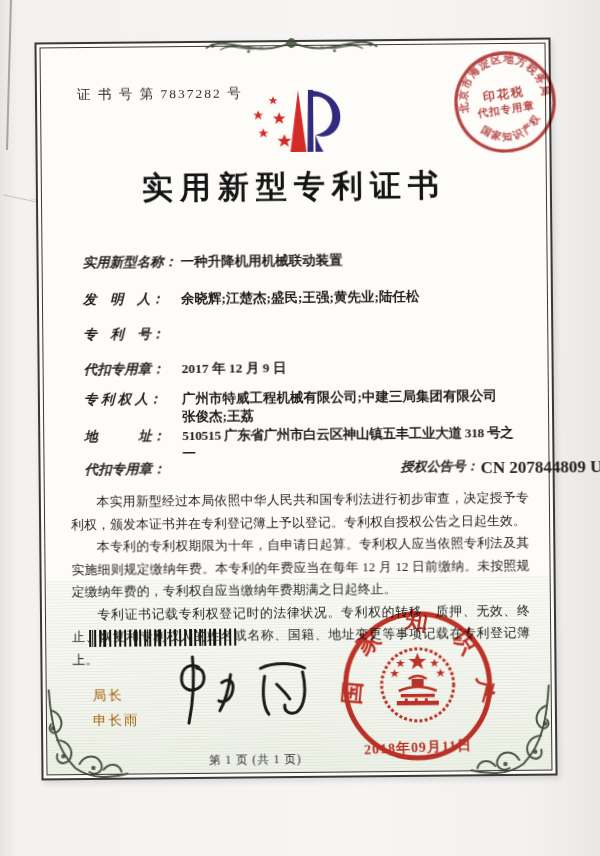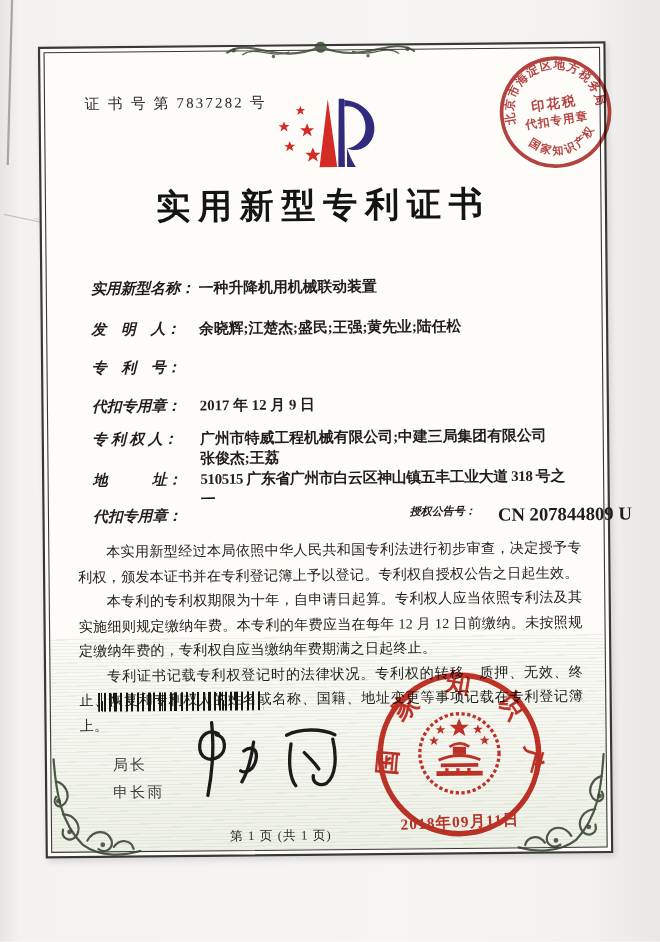--- a/index.html
+++ b/index.html
@@ -34,33 +34,33 @@
     font-size:31px;font-weight:bold;color:#141414;letter-spacing:7px;
   }
   
   .frow{position:absolute;left:44px;right:20px;display:flex;align-items:flex-start;font-size:13.5px;color:#1f1e1c;}
   .flabel{flex:0 0 98px;font-weight:600;white-space:nowrap;font-style:italic;}
   .fval{font-weight:600;line-height:1.32;}
   .r1{top:210px}.r2{top:247px}.r3{top:282px}.r4{top:317px}
   .r5{top:347px}.r6{top:384px}.r7{top:417px}
   .r6 .fval{letter-spacing:-0.3px;}
   .grant-group{position:absolute;left:288px;top:0;display:flex;}
-  .grant-group .flabel{flex:0 0 80px;font-size:10px;}
+  .grant-group .flabel{flex:0 0 80px;font-size:13px;margin-left:28px;}
   .grant-group .fval{font-size:17px;white-space:nowrap;}
   
   .paras{position:absolute;left:30px;right:24px;top:447px;}
   .paras p{margin:0;text-indent:2em;font-size:12.8px;line-height:1.76;color:#24231f;text-align:justify;letter-spacing:.2px;font-weight:500;}
   
   .barcode{
     position:absolute;left:47px;top:586px;width:150px;height:17px;
     background:
       repeating-linear-gradient(90deg,#151512 0 2px,transparent 2px 5px),
       repeating-linear-gradient(90deg,transparent 0 3px,#151512 3px 4px,transparent 4px 11px);
   }
-  .director{position:absolute;left:60px;top:640px;font-size:13.5px;color:#404040;line-height:1.85;letter-spacing:2px;}
+  .director{position:absolute;left:50px;top:640px;font-size:13.5px;color:#a16207;line-height:1.85;letter-spacing:2px;}
   .signature{position:absolute;left:122px;top:608px;}
   .pageinfo{position:absolute;left:92px;width:240px;top:710px;text-align:center;font-size:11.5px;color:#2a2a28;letter-spacing:1px;}
   
   .tax-stamp{position:absolute;left:410px;top:4px;width:116px;height:116px;transform:rotate(-8deg);mix-blend-mode:multiply;opacity:.88;}
   .big-seal{position:absolute;left:290px;top:560px;width:170px;height:170px;mix-blend-mode:multiply;opacity:.93;}
   .logo{position:absolute;left:206px;top:44px;width:100px;height:74px;}
   .orn-top{position:absolute;left:166px;top:-15px;width:178px;height:36px;}
   .orn-bl{position:absolute;left:0px;bottom:-6px;width:88px;height:100px;}
   .orn-br{position:absolute;right:0px;bottom:-6px;width:88px;height:100px;transform:scaleX(-1);}
   

